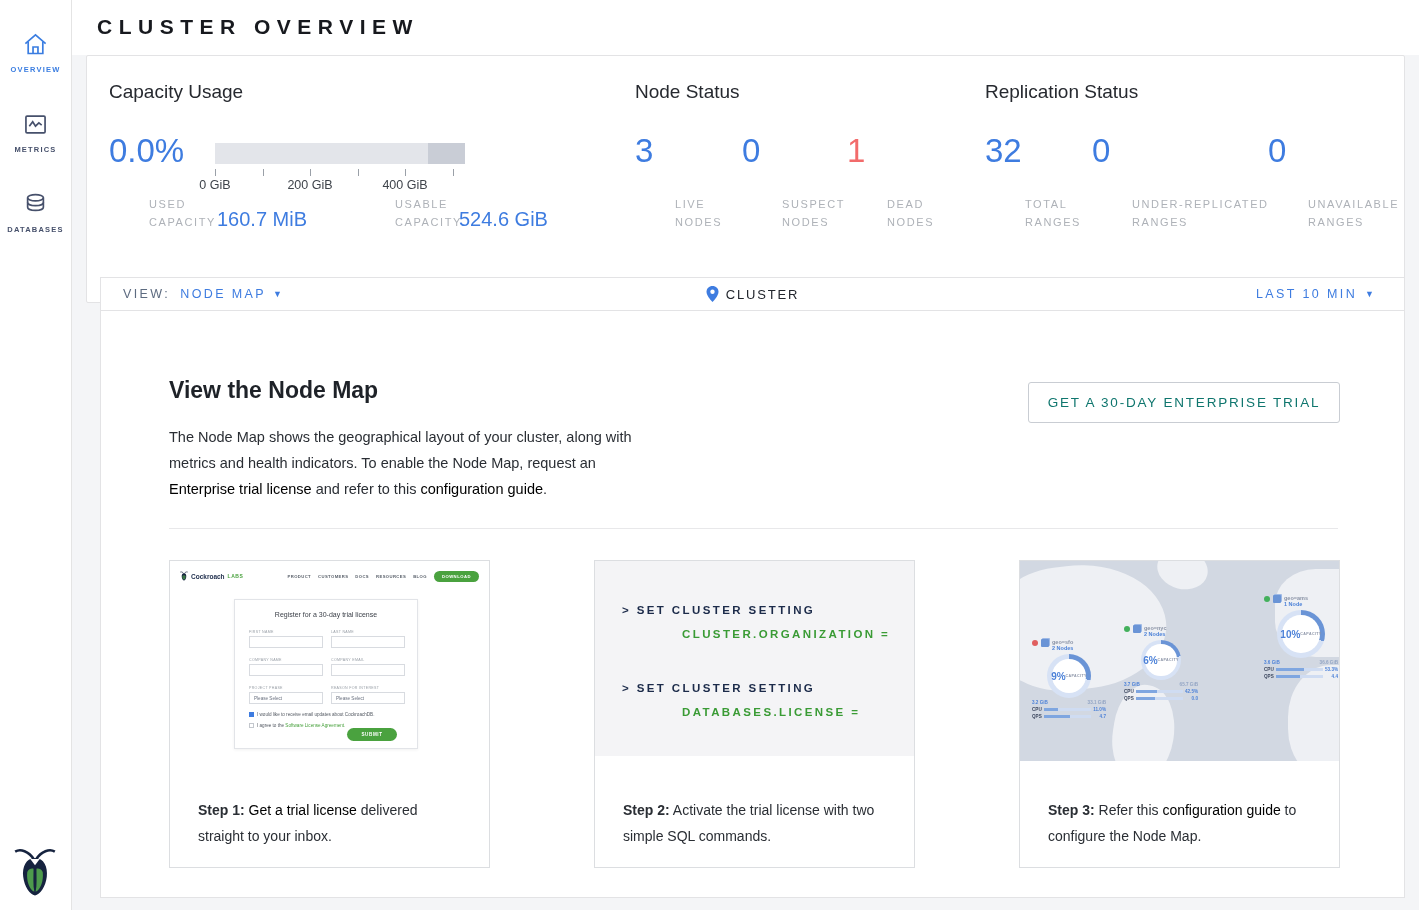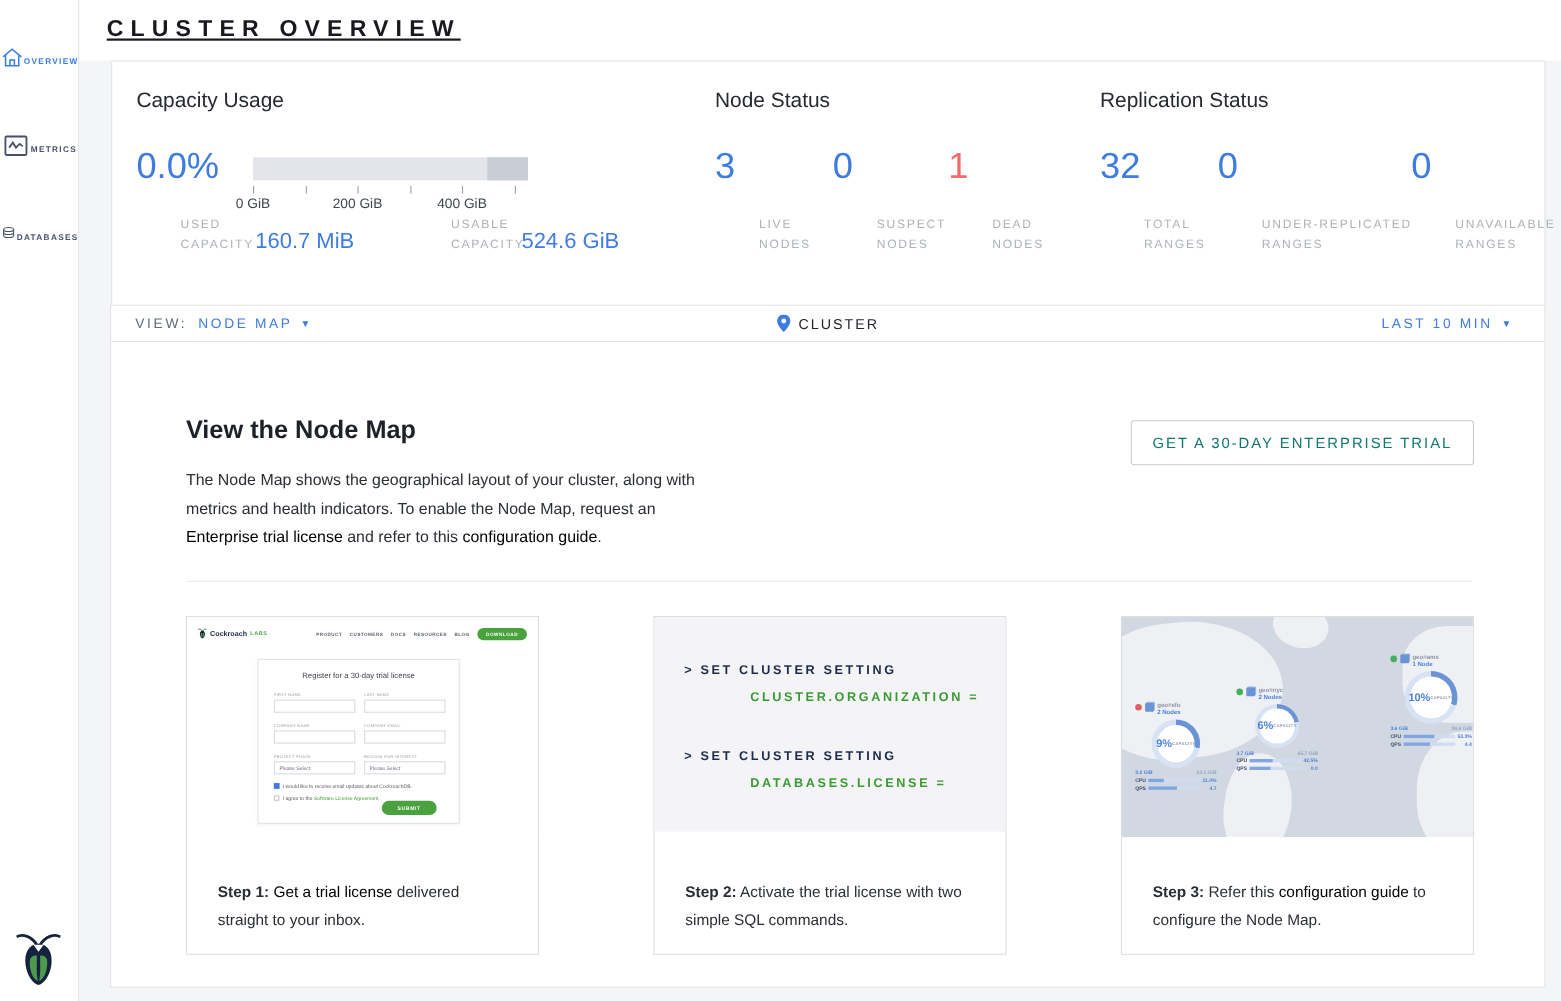--- a/index.html
+++ b/index.html
@@ -2,34 +2,34 @@
 <html><head>
 <meta charset="utf-8">
 <style>
   * { margin:0; padding:0; box-sizing:border-box; }
   html,body { width:1419px; height:910px; overflow:hidden; }
   body { font-family:"Liberation Sans", sans-serif; background:#ffffff; color:#25282e; position:relative; }
 
   
   .sidebar { position:absolute; left:0; top:0; width:72px; height:910px; background:#fff; border-right:1px solid #e4e4e4; z-index:5; }
   .side-items { padding-top:12px; display:flex; flex-direction:column; align-items:center; }
-  .side-item { width:72px; height:80px; display:flex; flex-direction:row; align-items:center; justify-content:center; cursor:pointer; }
+  .side-item { width:72px; height:80px; display:flex; flex-direction:column; align-items:center; justify-content:center; cursor:pointer; }
   .side-item svg { width:27px; height:27px; stroke:#46506b; fill:none; stroke-width:1.5; }
   .side-item .side-label { margin-top:7px; font-size:7.5px; font-weight:700; letter-spacing:1.2px; color:#46506b; }
   .side-item.active svg { stroke:#3a7de1; }
   .side-item.active .side-label { color:#3a7de1; }
   .side-logo { position:absolute; left:14px; bottom:14px; width:42px; height:48px; }
 
   
   .main { position:absolute; left:72px; top:0; right:0; height:910px; background:#f4f5f7; }
   .header-band { position:absolute; left:0; top:0; right:0; height:55px; background:#fff; }
-  .page-title { position:absolute; left:25px; top:15px; font-size:21px; font-weight:600; letter-spacing:6.5px; color:#17191e;text-decoration:underline; }
-
-  
-  .stats-card { position:absolute; left:29px; right:14px; top:55px; height:248px; background:#fff; border:1px solid #e3e3e5; border-radius:2px; }
+  .page-title { position:absolute; left:25px; top:15px; font-size:21px; font-weight:600; letter-spacing:6.5px; color:#17191e; }
+
+  
+  .stats-card { position:absolute; left:14px; right:14px; top:55px; height:248px; background:#fff; border:1px solid #e3e3e5; border-radius:2px; }
   .sec-title { position:absolute; top:25px; font-size:19px; color:#26292f; font-weight:500; }
   .big-num { position:absolute; top:76px; font-size:33px; color:#3e7ce0; }
   .big-num.red { color:#f26b6b; }
   .mini-label { position:absolute; top:139px; font-size:11px; letter-spacing:1.6px; color:#aeb2b8; line-height:18px; font-weight:500;margin-left:40px; }
   .mini-value { position:absolute; top:152px; font-size:20px; color:#3e7ce0; }
 
   .gauge { position:absolute; left:128px; top:87px; width:250px; height:21px; background:#e3e5ea; }
   .gauge-dark { position:absolute; right:0; top:0; width:15%; height:100%; background:#c9cdd6; }
   .tick { position:absolute; top:113px; width:1px; height:7px; background:#9aa0a8; }
   .tick-label { position:absolute; top:122px; width:70px; text-align:center; font-size:12.5px; color:#3f444b; }

